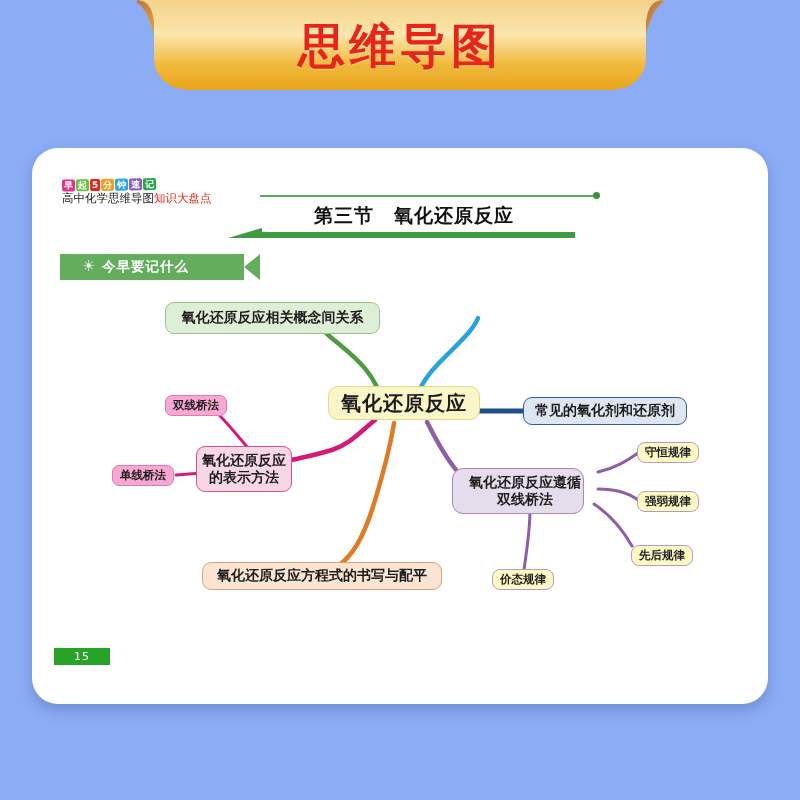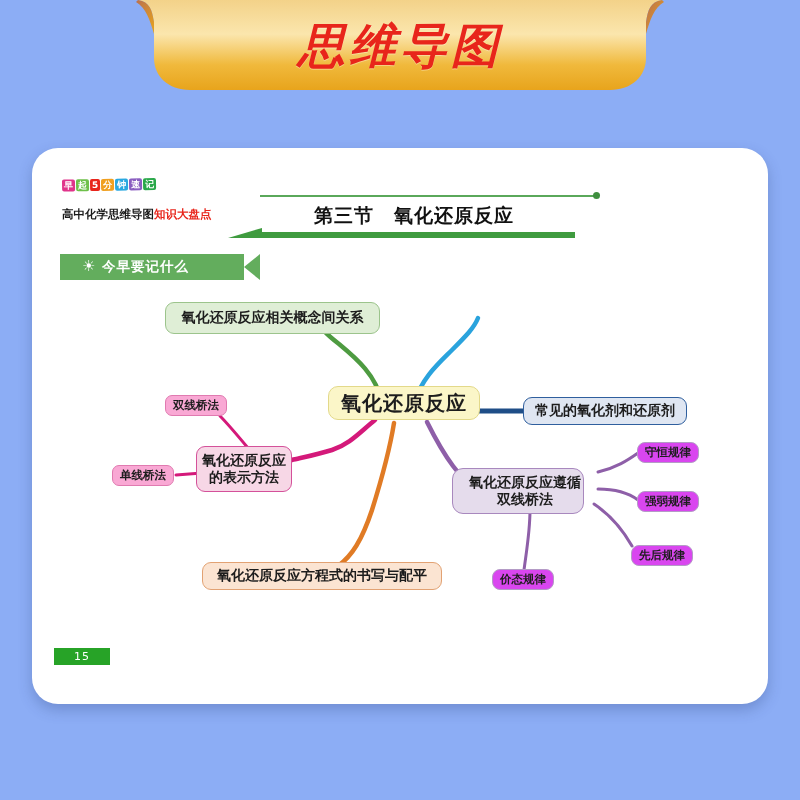--- a/index.html
+++ b/index.html
@@ -11,37 +11,36 @@
   }
   
   #banner-wrap{position:absolute;left:0;top:0;width:800px;height:100px;}
   #banner-title{
     position:absolute;left:0;top:0;width:800px;height:92px;
     display:flex;align-items:center;justify-content:center;
     color:#e8251b;font-size:47px;font-weight:bold;letter-spacing:4px;
     text-shadow:0 1px 0 rgba(255,255,255,.35);
     z-index:4;
     font-family:"DejaVu Sans","Liberation Sans",sans-serif;
-    font-style:italic;
   }
   
   #page{
     position:absolute;left:32px;top:148px;width:736px;height:556px;
     background:#ffffff;border-radius:26px;
     box-shadow:0 6px 14px rgba(40,60,120,.28);
     overflow:hidden;
   }
   
   #brand{position:absolute;left:30px;top:26px;width:300px;}
   #brand-badge{height:15px;display:flex;align-items:flex-end;gap:1px;transform:rotate(-1deg);}
   #brand-badge span{
     display:inline-block;color:#fff;font-size:9px;font-weight:bold;
     padding:1px 2px 1px 2px;border-radius:2px;line-height:1.15;
   }
-  #brand-sub{font-size:11.5px;font-weight:bold;color:#1a1a1a;margin-top:18px;white-space:nowrap;}
+  #brand-sub{font-size:11.5px;font-weight:normal;color:#1a1a1a;margin-top:2px;white-space:nowrap;}
   #brand-sub em{font-style:normal;color:#e8251b;}
   #brand-rule{
     position:absolute;left:228px;top:47px;width:335px;height:2px;background:#5aa85a;
   }
   #brand-dot{position:absolute;left:561px;top:44px;width:7px;height:7px;border-radius:50%;background:#3f8f3f;}
 
   
   #sec-title{
     position:absolute;left:222px;top:55px;width:320px;text-align:center;
     font-family:"DejaVu Serif","Liberation Serif",serif;
@@ -85,21 +84,21 @@
     line-height:1.25;
   }
   .node.n-center{
     border-radius:10px;font-size:20px;letter-spacing:1px;
     background:#fbf6c8;border:1.5px solid #e3d98a;
   }
   .n-concept-rel{background:#dfeed6;border:1.5px solid #9cc48c;font-size:14px;}
   .n-concept{background:#cfe8f6;border:1.5px solid #6fb6da;font-size:14px;}
   .n-agents{background:#dfe6f2;border:1.5px solid #2f5f9e;font-size:14px;}
   .n-rules{background:#e5dcec;border:1.5px solid #a888be;font-size:14px;border-radius:11px;padding-left:14px;}
-  .n-rule-sub{background:#d946ef;border:1px solid #b49bc6;font-size:11.5px;border-radius:8px;}
+  .n-rule-sub{background:#fef9c3;border:1px solid #b49bc6;font-size:11.5px;border-radius:8px;}
   .n-express{background:#f7d7e6;border:1.5px solid #d4519a;font-size:14px;border-radius:9px;}
   .n-bridge{background:#f9a8d4;border:1px solid #e07ab0;font-size:11.5px;border-radius:7px;}
   .n-equation{background:#fbe4d2;border:1.5px solid #e2a273;font-size:14px;border-radius:9px;}
 </style>
 </head>
 <body>
 
 <div id="banner-wrap">
   <svg width="800" height="100">
     <defs>

